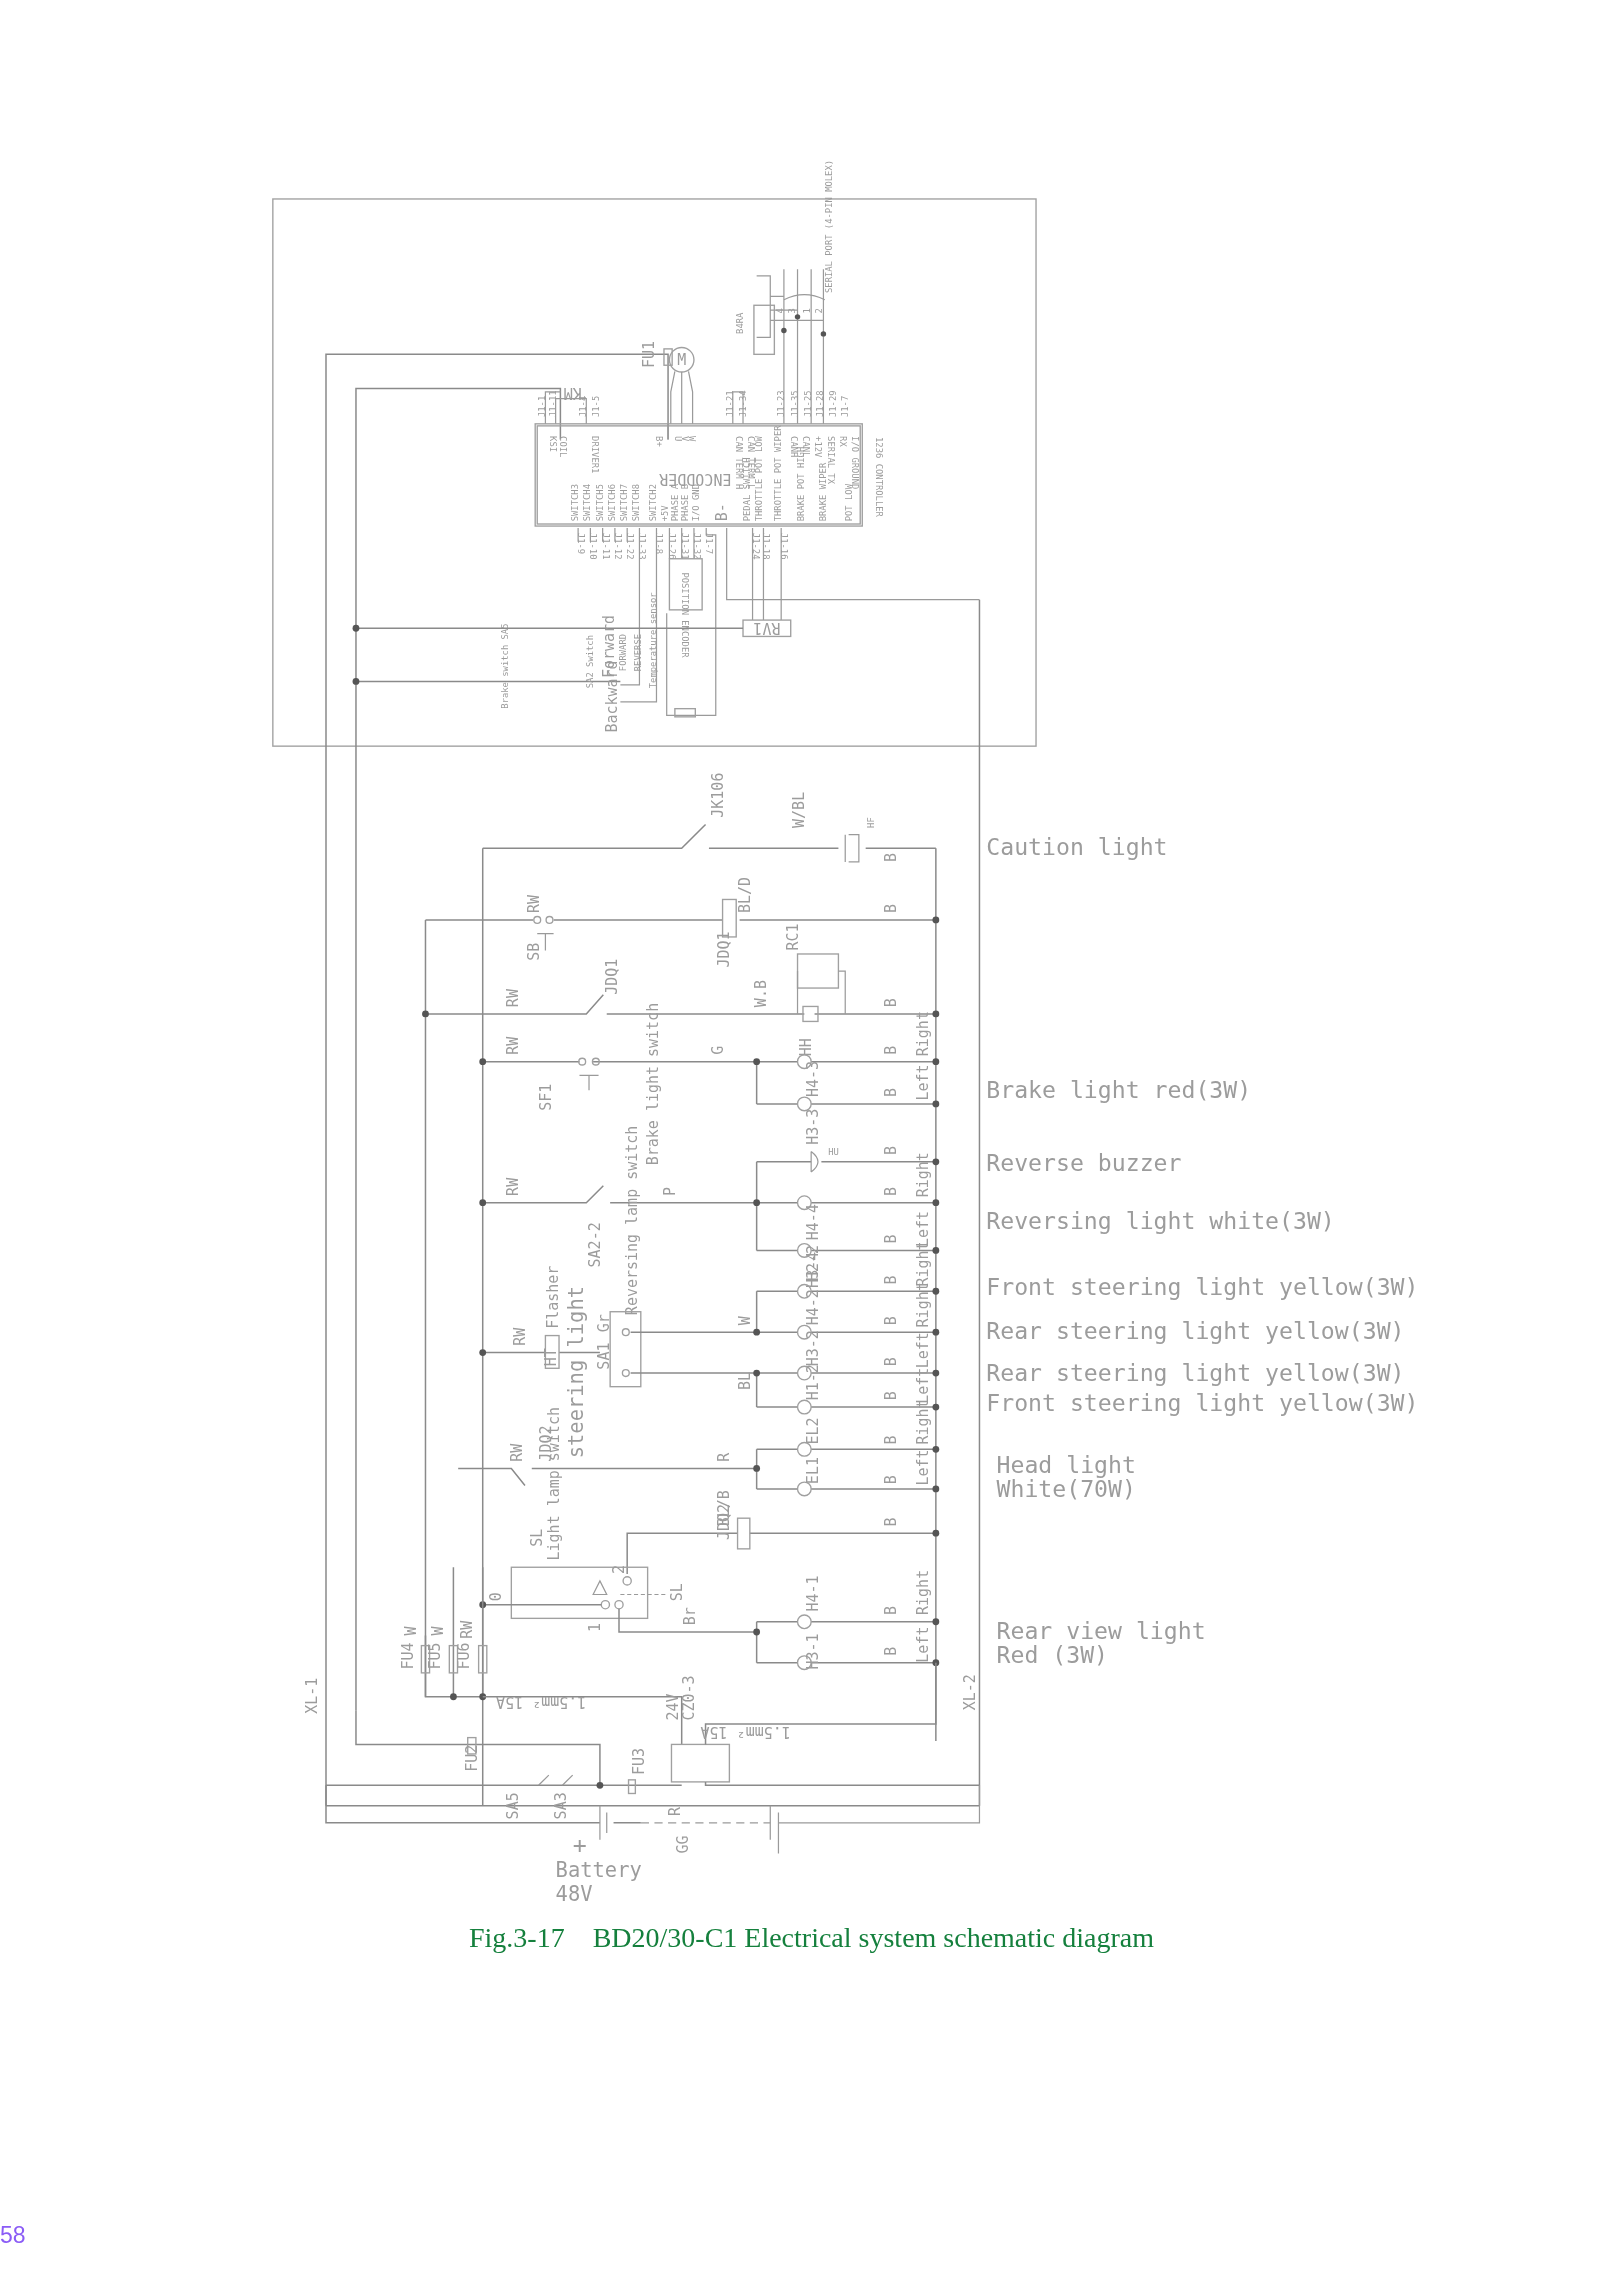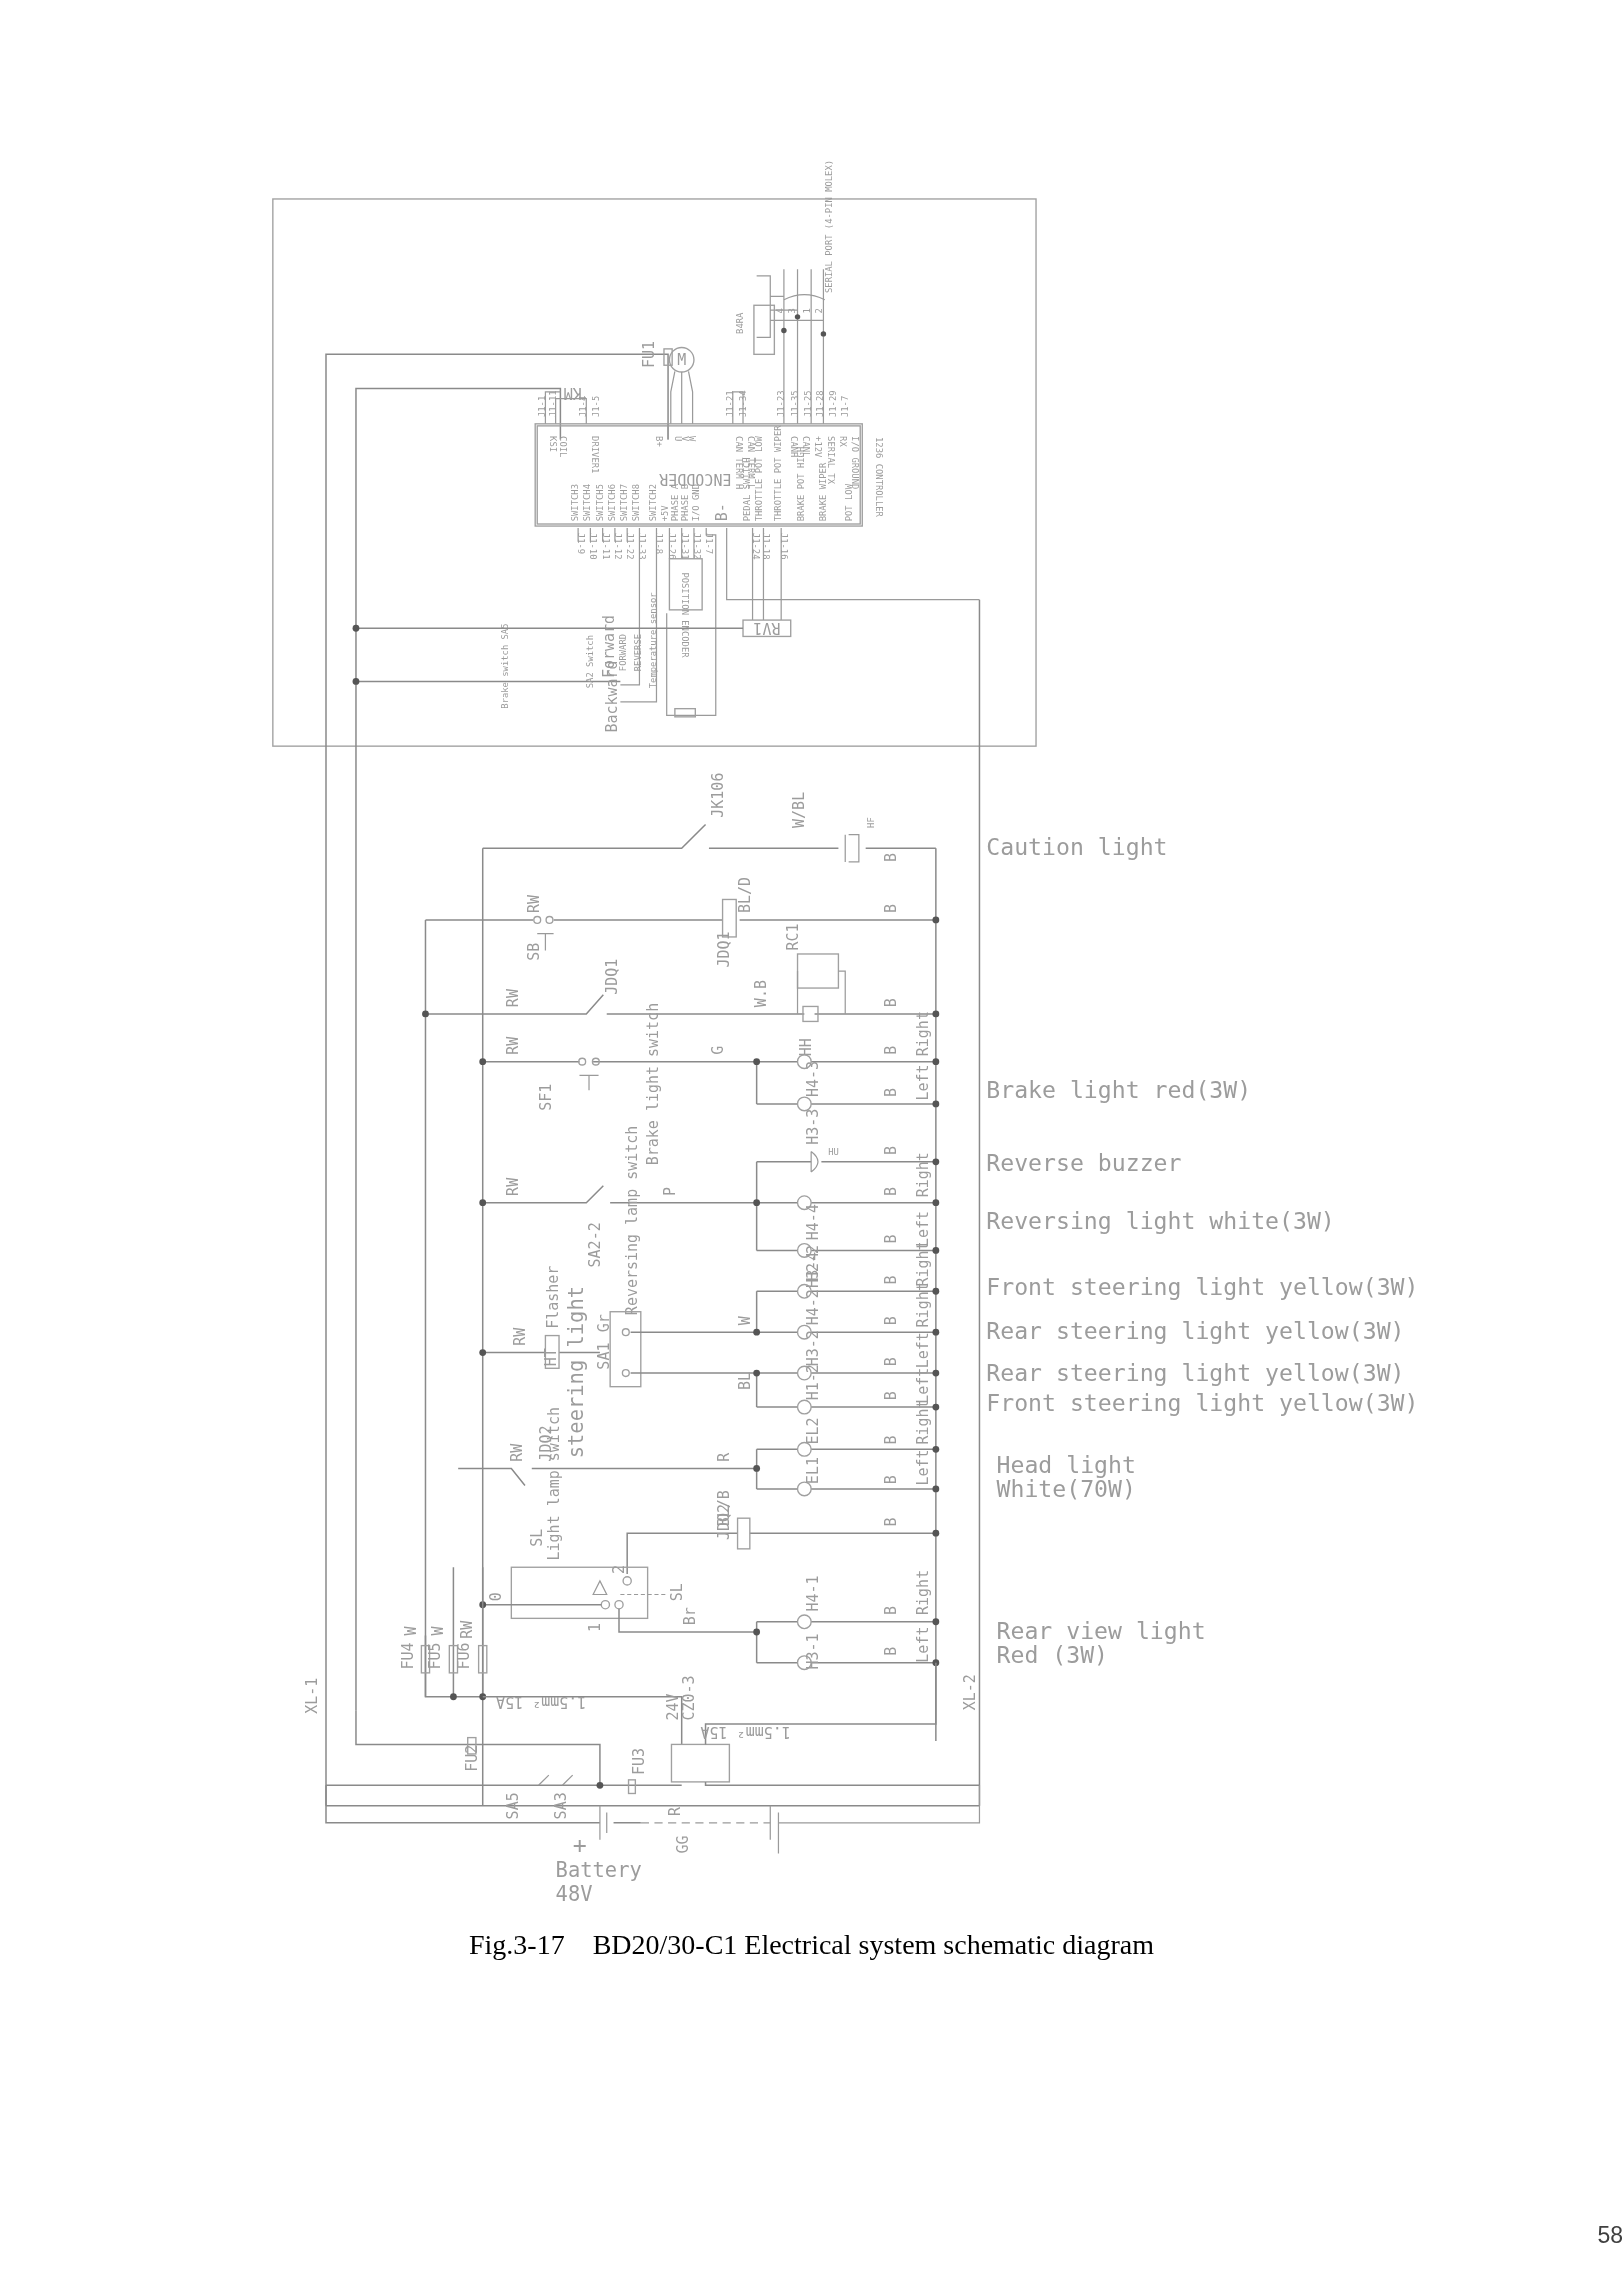--- a/index.html
+++ b/index.html
@@ -8,23 +8,23 @@
   .w{stroke:#8a8a8a;stroke-width:2.2;fill:none;}
   .wt{stroke:#9a9a9a;stroke-width:1.8;fill:none;}
   .box{stroke:#a0a0a0;stroke-width:2;fill:none;}
   .dot{fill:#555;}
   .lbl{font-family:"DejaVu Sans Mono","Liberation Mono",monospace;fill:#9c9c9c;}
   .sm{font-size:13px;}
   .md{font-size:22px;}
   .lg{font-size:30px;}
   .xl{font-size:34px;}
   .caption{position:absolute;left:0;width:1623px;top:1922px;text-align:center;
-    font-family:"Liberation Serif","DejaVu Serif",serif;font-size:28px;color:#000000;white-space:pre;margin-top:7px;}
-  .pagenum{position:absolute;left:0;width:1623px;top:2222px;text-align:right;
-    font-family:"Liberation Sans","DejaVu Sans",sans-serif;font-size:23px;color:#404040;}
+    font-family:"Liberation Serif","DejaVu Serif",serif;font-size:28px;color:#15803d;white-space:pre;}
+  .pagenum{position:absolute;left:0;width:1623px;top:2222px;text-align:left;
+    font-family:"Liberation Sans","DejaVu Sans",sans-serif;font-size:23px;color:#8b5cf6;}
 </style>
 </head>
 <body>
 
 <svg id="schematic" viewBox="0 0 2381 3368" xmlns="http://www.w3.org/2000/svg">
 
   <rect class="box" x="400" y="292" width="1120" height="803"></rect>
 
   <path class="w" d="M478 2650 V520 H980 V645"></path>
   <path class="w" d="M522 2510 V570 H822 V645"></path>

